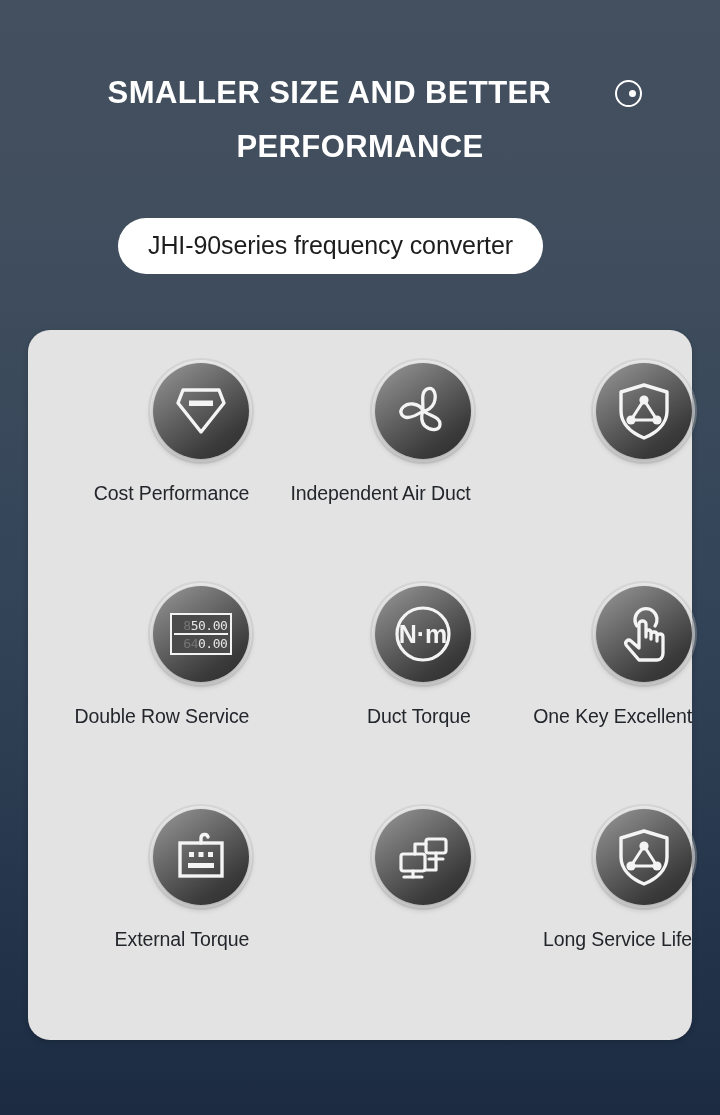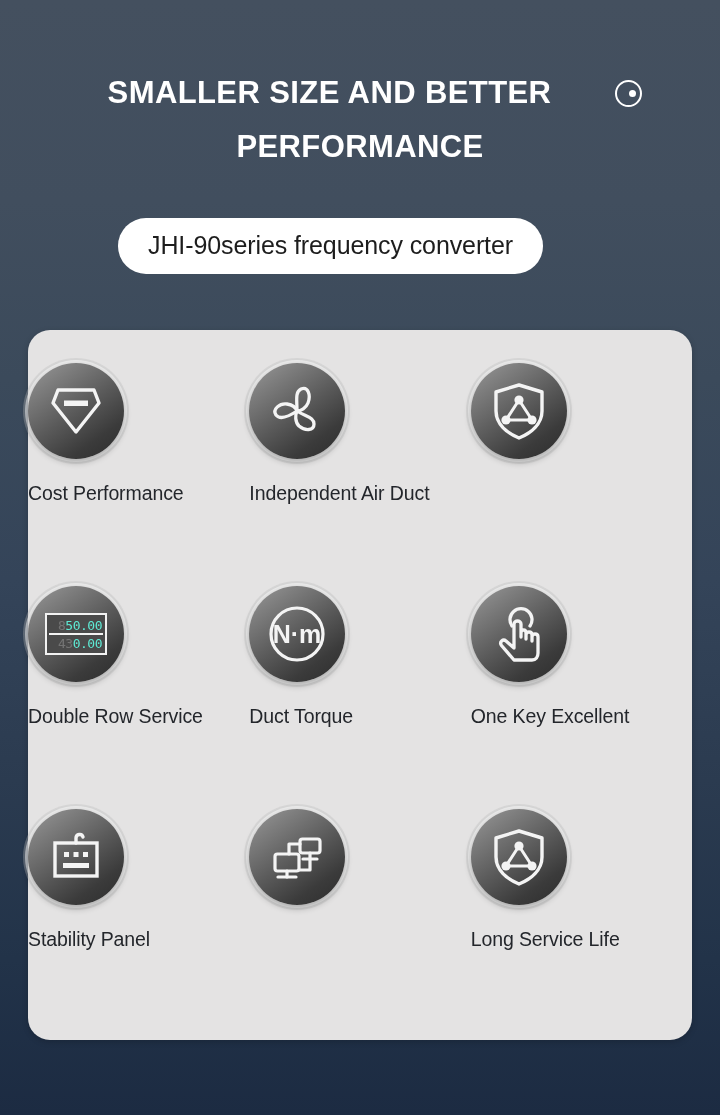--- a/index.html
+++ b/index.html
@@ -116,21 +116,21 @@
   .grid-row {
     display: flex;
     flex-direction: row;
     width: 664px;
     height: 223px;
   }
   .cell {
     flex: 1 1 33.333%;
     display: flex;
     flex-direction: column;
-    align-items: flex-start;
+    align-items: flex-end;
   }
 
   
   .bubble {
     position: relative;
     width: 96px;
     height: 96px;
     border-radius: 50%;
     background: linear-gradient(145deg, #9a9a9a 0%, #7d7d7d 22%, #5a5a5a 50%, #3b3b3b 76%, #2c2c2c 100%);
     box-shadow:
@@ -175,21 +175,21 @@
     border-bottom: 2px solid #f2f2f2;
     padding-right: 1px;
   }
   .segrow:last-child {
     border-bottom: none;
   }
   .segtext {
     font-family: "DejaVu Sans Mono", monospace;
     font-size: 13px;
     line-height: 13px;
-    color: #5eead4;
+    color: #e5e5e5;
     letter-spacing: -0.5px;
   }
   .segghost {
     font-family: "DejaVu Sans Mono", monospace;
     font-size: 13px;
     line-height: 13px;
     color: rgba(235,235,235,0.26);
     letter-spacing: -0.5px;
   }
 
@@ -262,21 +262,21 @@
       <div class="grid-row">
 
         <div class="cell">
           <div class="bubble">
             <div class="segdisp">
               <div class="segrow">
                 <span class="segghost">8</span>
                 <span class="segtext">50.00</span>
               </div>
               <div class="segrow">
-                <span class="segghost">43</span>
+                <span class="segghost">64</span>
                 <span class="segtext">0.00</span>
               </div>
             </div>
           </div>
           <div class="label">Double Row Service</div>
         </div>
 
         <div class="cell">
           <div class="bubble">
             <svg width="62" height="62" viewBox="0 0 62 62">
@@ -307,21 +307,21 @@
           <div class="bubble">
             <svg width="60" height="58" viewBox="0 0 60 58">
               <path d="M30 15 V10 C30 6 36 5 37 9" fill="none" stroke="#f4f4f4" stroke-width="3.4" stroke-linecap="round" stroke-linejoin="round"></path>
               <rect x="9" y="15" width="42" height="33" fill="none" stroke="#f4f4f4" stroke-width="3.4"></rect>
               <rect x="18" y="24" width="5" height="5" fill="#f4f4f4"></rect>
               <rect x="27.5" y="24" width="5" height="5" fill="#f4f4f4"></rect>
               <rect x="37" y="24" width="5" height="5" fill="#f4f4f4"></rect>
               <rect x="17" y="35" width="26" height="5" fill="#f4f4f4"></rect>
             </svg>
           </div>
-          <div class="label">Stability Panel</div>
+          <div class="label">External Torque</div>
         </div>
 
         <div class="cell">
           <div class="bubble">
             <svg width="60" height="58" viewBox="0 0 60 58">
               <g fill="none" stroke="#f4f4f4" stroke-width="3.2" stroke-linecap="round" stroke-linejoin="round">
                 <rect x="33" y="11" width="20" height="14" rx="2.5"></rect>
                 <path d="M43 25 V31"></path>
                 <path d="M36 31 H50"></path>
                 <rect x="8" y="26" width="24" height="17" rx="2.5"></rect>

